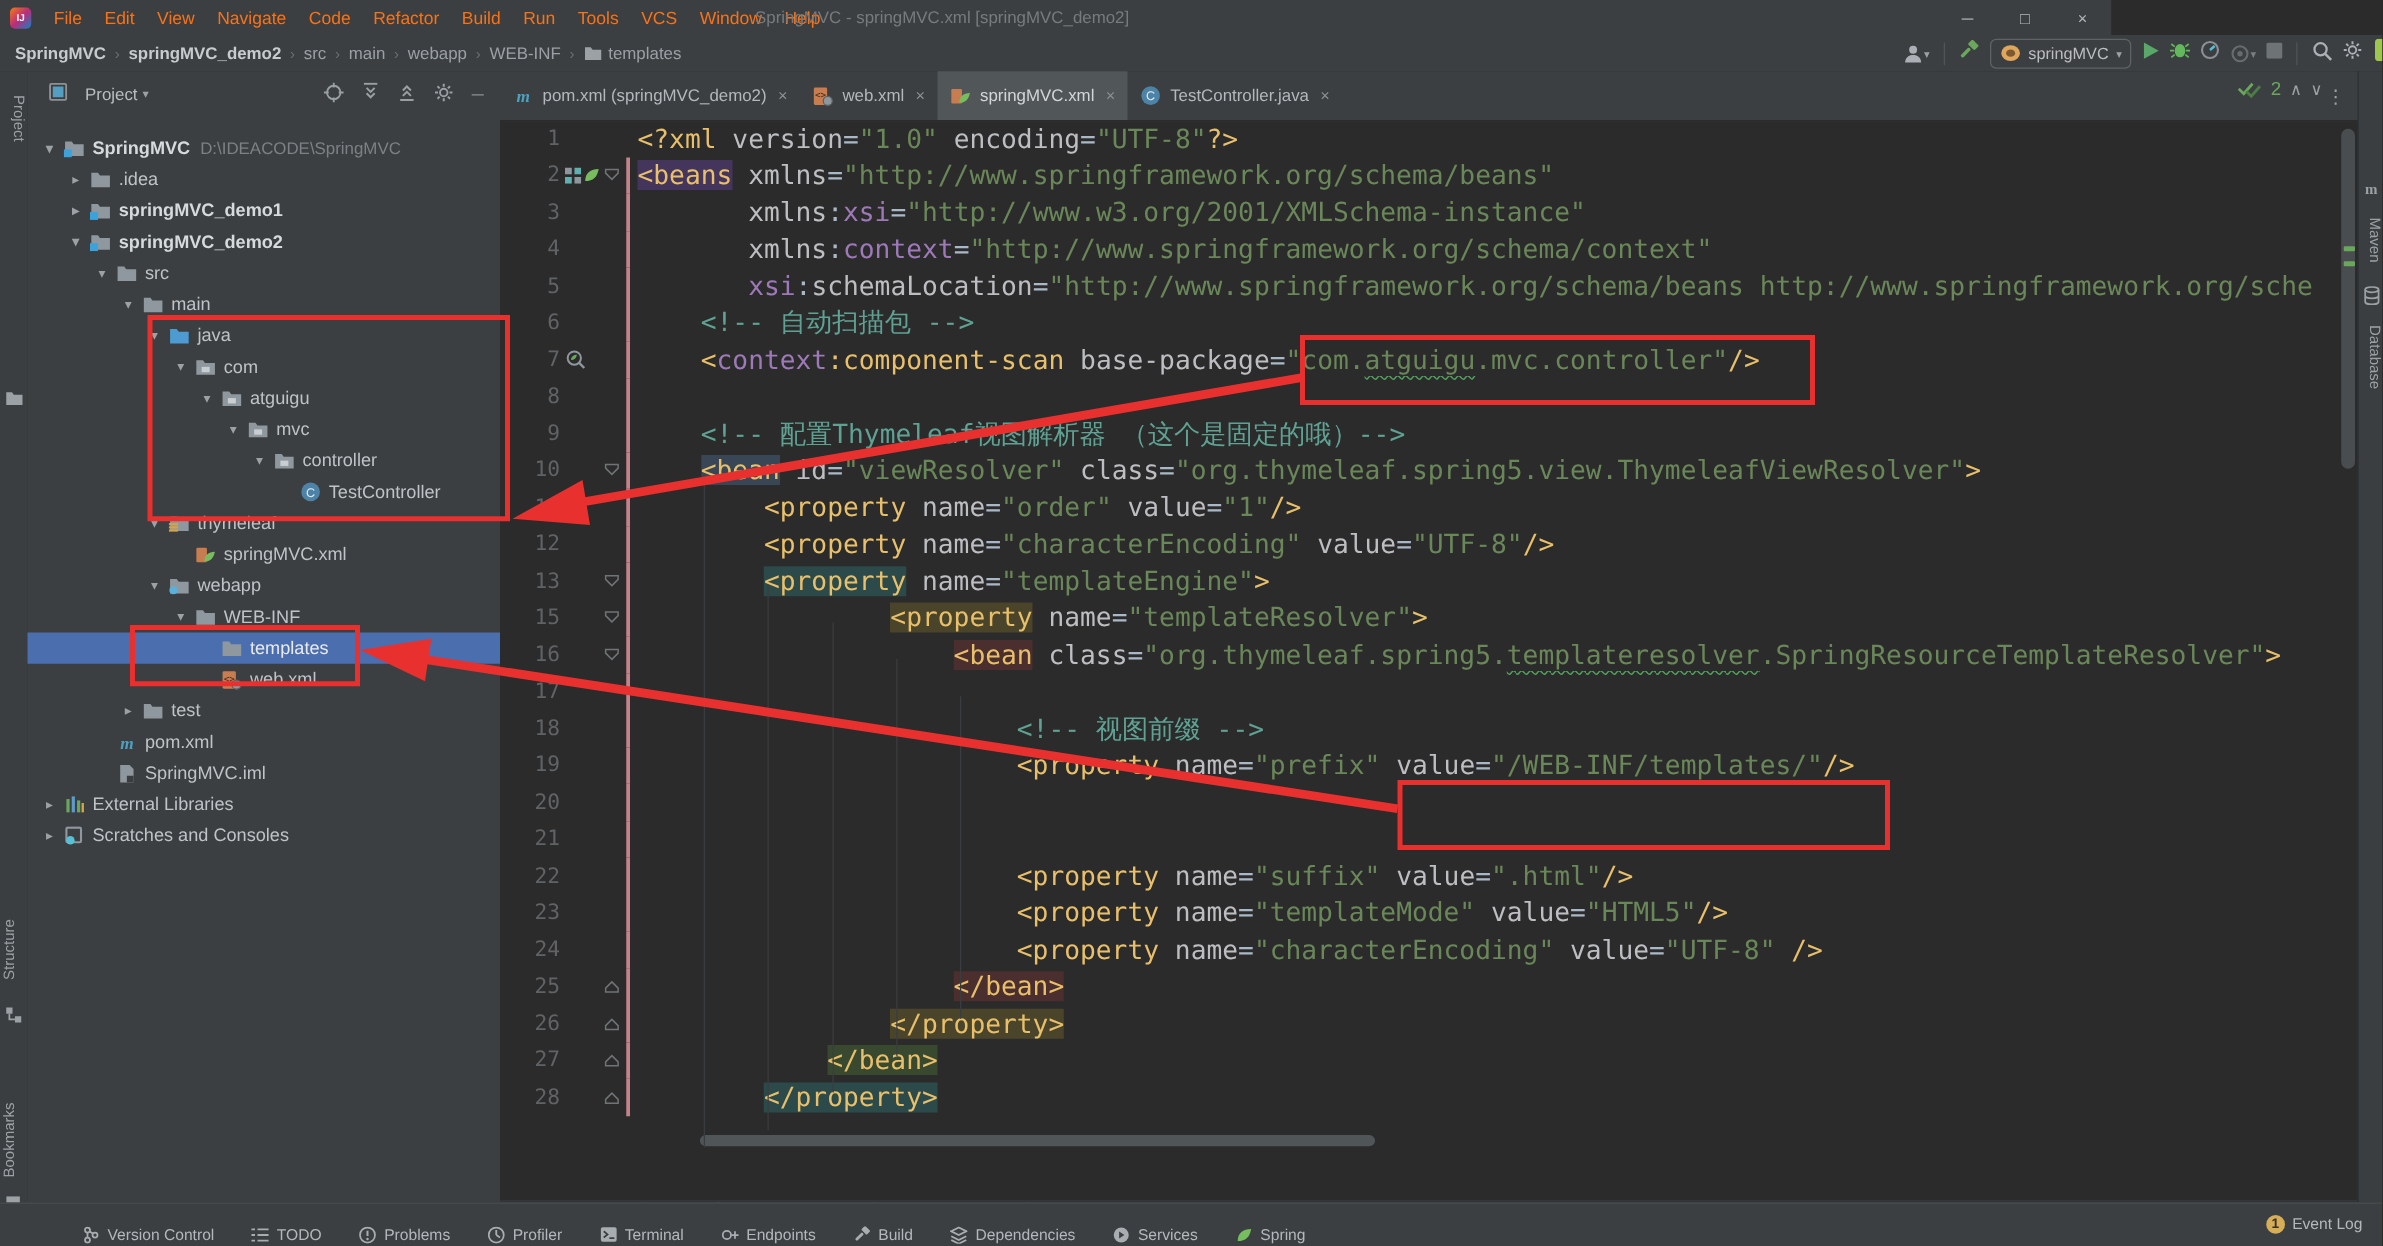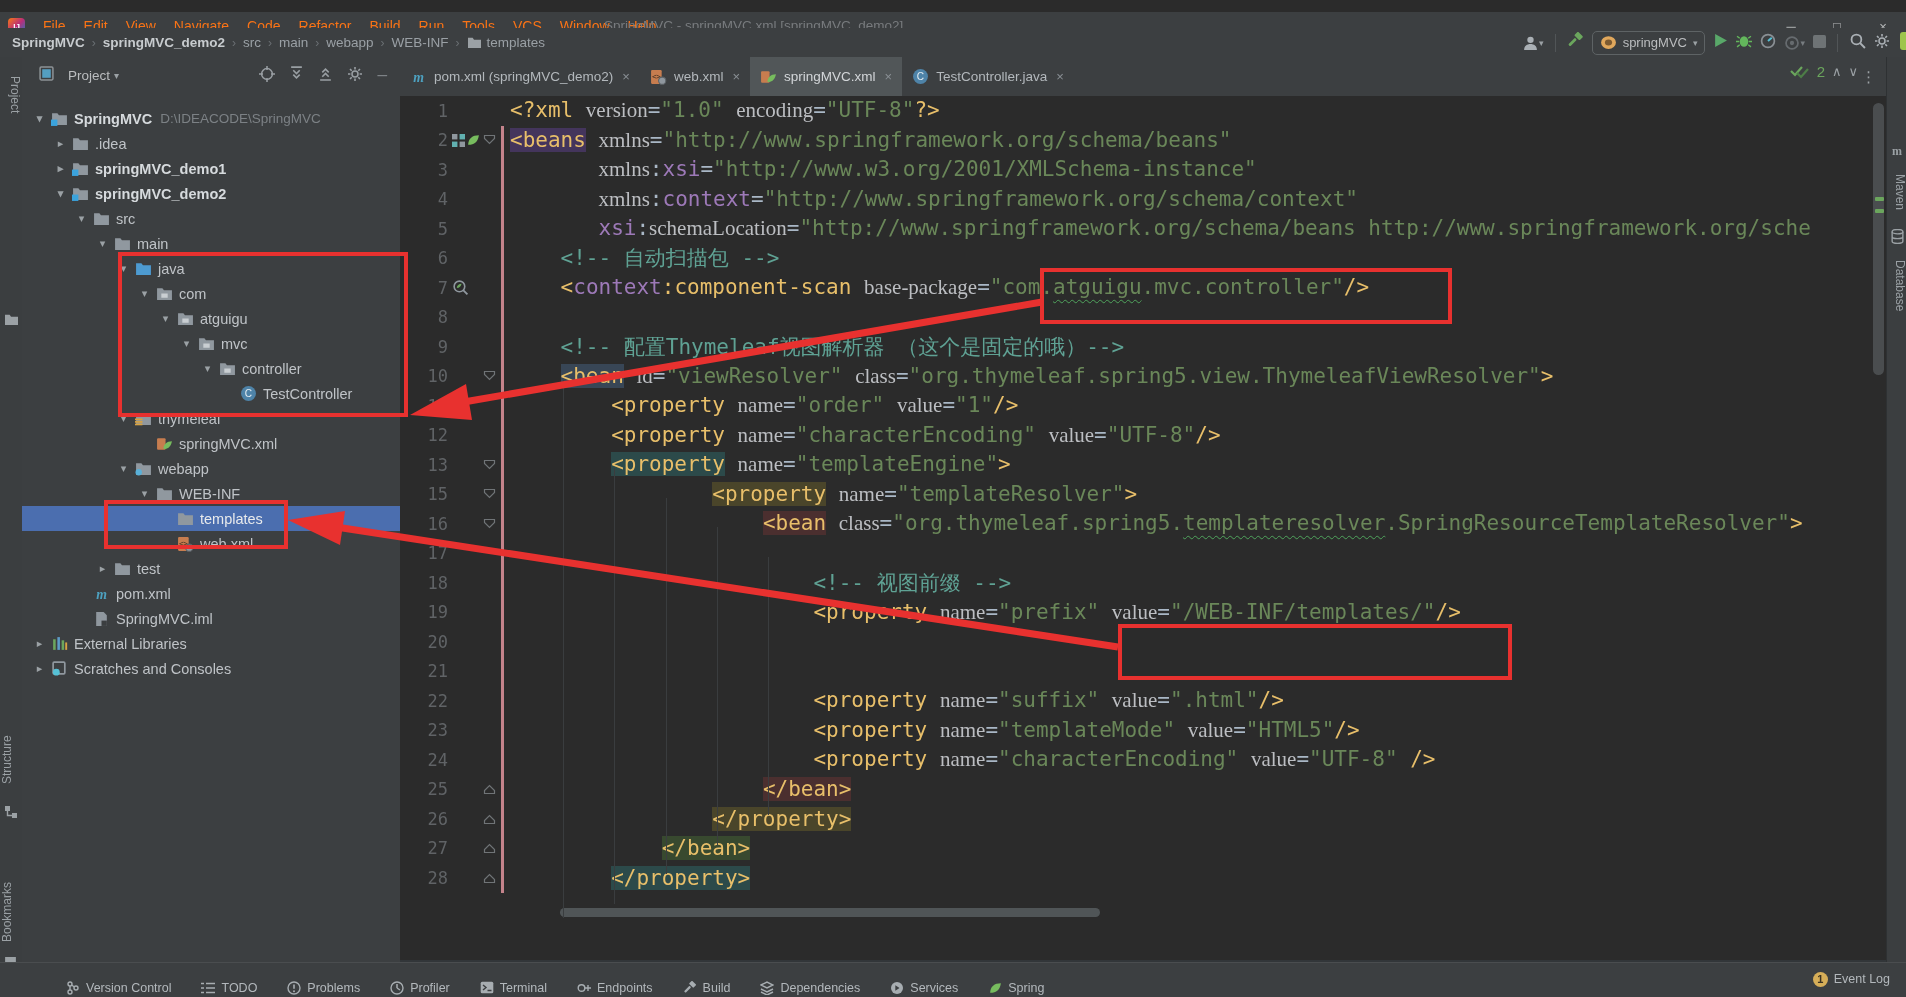--- a/index.html
+++ b/index.html
@@ -2,21 +2,21 @@
 <html><head>
 <meta charset="utf-8">
 <style>
   html,body{margin:0;padding:0;background:#2b2b2b;}
   #app{position:relative;width:1906px;height:997px;overflow:hidden;
        font-family:"Liberation Sans",sans-serif;background:#2b2b2b;color:#bbbdbf;
        -webkit-font-smoothing:antialiased;}
   .abs{position:absolute;}
 
   
-  #titlebar{left:0;top:0;width:1906px;height:28px;background:#3c3f41;display:flex;align-items:center;margin-top:12px;}
+  #titlebar{left:0;top:0;width:1689px;height:28px;background:#3c3f41;display:flex;align-items:center;}
   #logo{width:17px;height:17px;margin:0 9px 0 8px;border-radius:4px;
         background:linear-gradient(135deg,#f97a12,#b92d7a 50%,#1382c6);
         display:flex;align-items:center;justify-content:center;color:#fff;font-size:8px;font-weight:bold;}
   .menu-item{padding:0 9px;font-size:14px;color:#f97316;line-height:28px;cursor:default;}
   #win-title{position:absolute;left:604px;top:0;line-height:28px;font-size:13.5px;color:#787b7e;}
   #win-controls{position:absolute;right:0;top:0;display:flex;}
   .win-btn{width:46px;height:28px;display:flex;align-items:center;justify-content:center;color:#b6b8ba;font-size:13px;}
 
   
   #navbar{left:0;top:28px;width:1906px;height:29px;background:#3c3f41;border-bottom:1px solid #2b2b2b;
@@ -65,21 +65,21 @@
 
   #code{position:absolute;left:0;top:39px;width:1486px;height:826px;overflow:hidden;
         font-family:"DejaVu Sans Mono",monospace;font-size:21px;}
   .code-line{height:29.5px;display:flex;align-items:center;white-space:pre;}
   .g-num{width:48px;text-align:right;color:#606366;font-size:17px;flex:none;padding-right:4px;font-family:"DejaVu Sans Mono",monospace;}
   .g-icons{width:28px;flex:none;display:flex;justify-content:flex-start;gap:1px;}
   .g-fold{width:18px;flex:none;display:flex;justify-content:center;}
   .g-stripe{width:10px;flex:none;align-self:stretch;position:relative;}
   .g-stripe.changed::after{content:"";position:absolute;left:3px;top:0;bottom:0;width:3px;background:#c4838b;}
   .code-text{padding-left:2px;}
-  .tg{color:#e8bf6a;} .at{color:#bcbec2;font-family:Liberation Serif, serif;} .ns{color:#9d79b8;} .st{color:#6a8759;}
+  .tg{color:#e8bf6a;} .at{color:#bcbec2;} .ns{color:#9d79b8;} .st{color:#6a8759;}
   .pl{color:#a9b7c6;} .cm{color:#5fa294;}
   .hl-purple{background:#44355c;} .hl-blue{background:#384656;} .hl-teal{background:#2c4a4a;}
   .hl-green{background:#38492f;} .hl-olive{background:#4a452a;} .hl-red{background:#4b2f2f;}
   .sq{text-decoration:underline;text-decoration-style:wavy;text-decoration-color:#4fa35c;text-underline-offset:5px;text-decoration-thickness:1px;}
 
   .guide{position:absolute;width:1px;background:#3a3d3f;}
   #insp-widget{position:absolute;right:28px;top:6px;display:flex;align-items:center;gap:7px;
                font-size:15px;color:#6ba65d;font-family:"Liberation Sans",sans-serif;}
   #insp-widget .chev{color:#9ba1a5;font-size:13px;}
   #vscroll{position:absolute;right:2px;top:46px;width:11px;height:272px;background:#55595c;border-radius:6px;opacity:.75;}

